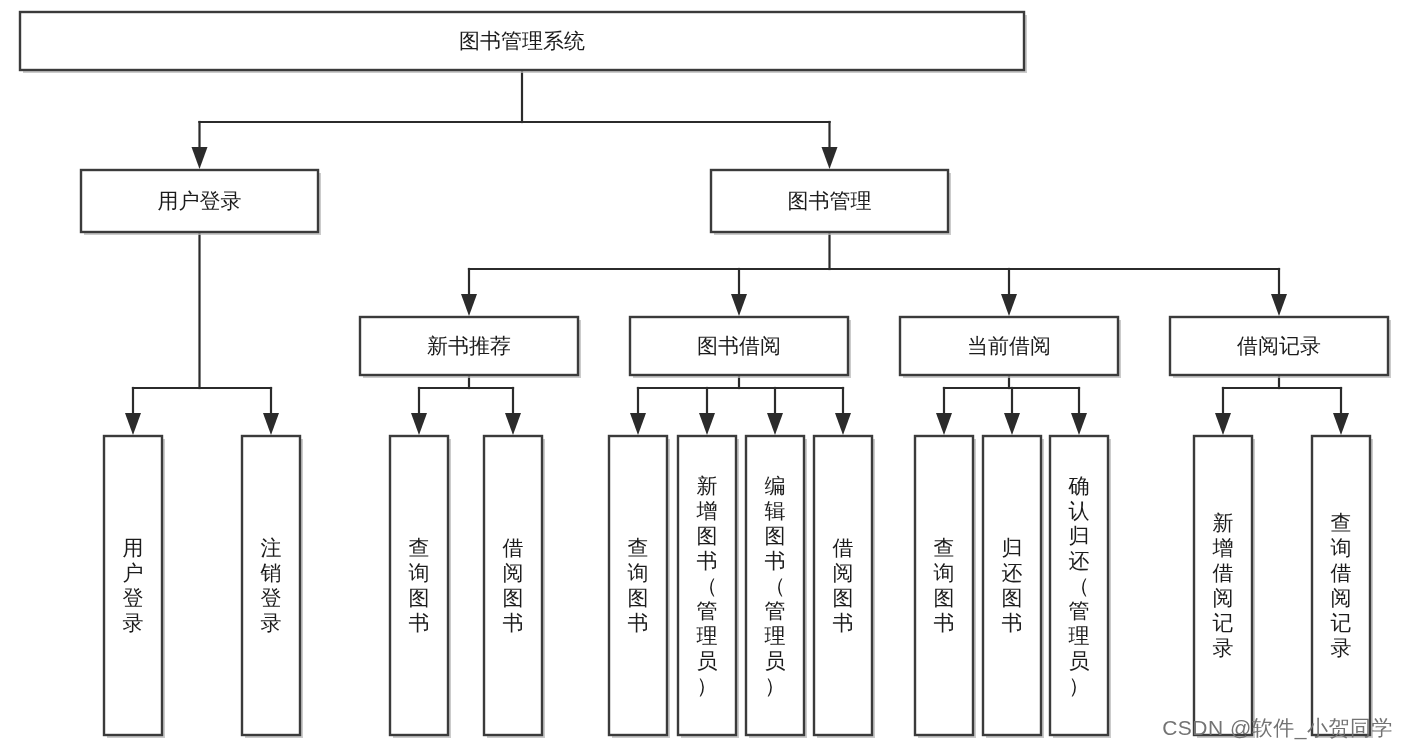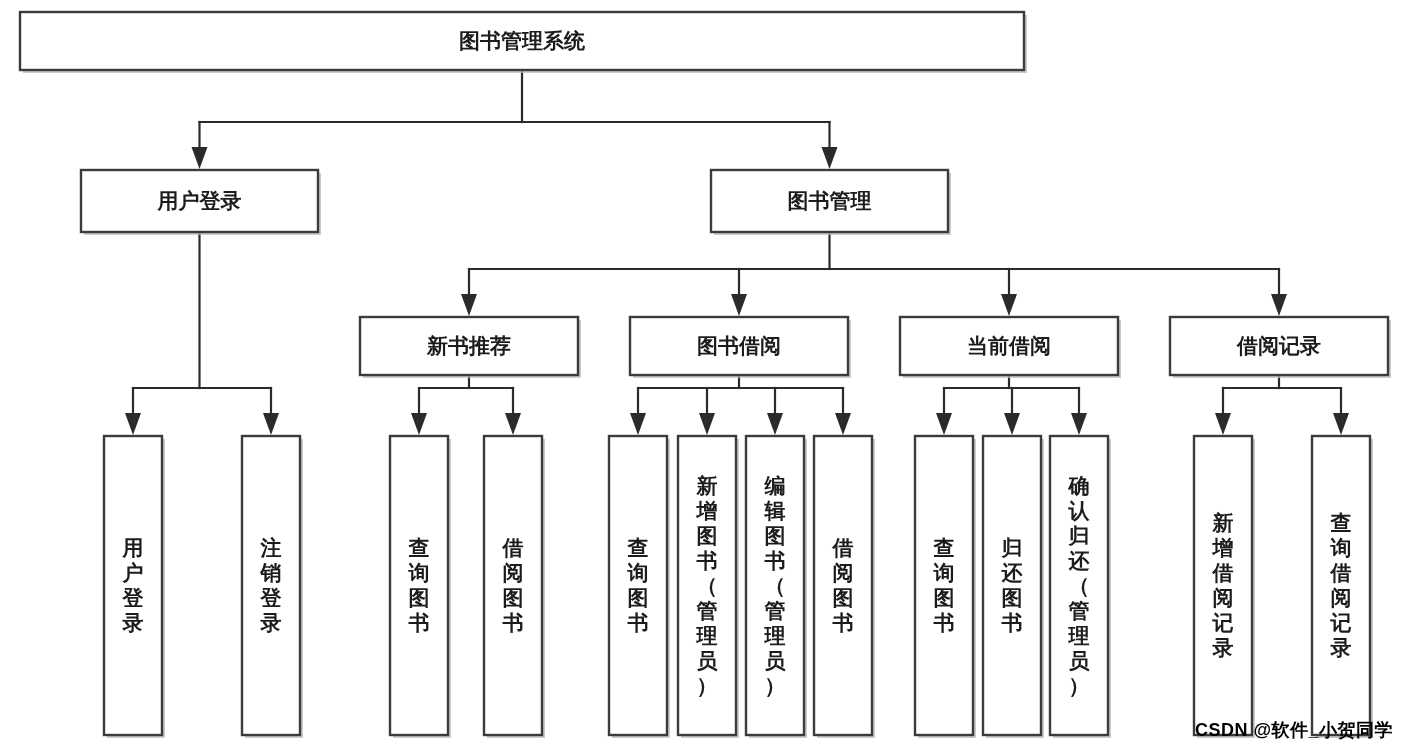--- a/index.html
+++ b/index.html
@@ -13,21 +13,20 @@
     font-family: "Liberation Sans", "DejaVu Sans", sans-serif;
     overflow: hidden;
     position: relative;
   }
   #diagram-root {
     position: absolute;
     left: 0;
     top: 0;
     width: 1405px;
     height: 747px;
-    font-weight: bold;
   }
   svg.diagram {
     display: block;
     width: 1405px;
     height: 747px;
   }
   .node-box {
     fill: #ffffff;
     stroke: #3b3b3b;
     stroke-width: 2.4;
@@ -60,22 +59,22 @@
     font-size: 21px;
     fill: #1c1c1c;
     text-anchor: middle;
     white-space: pre;
   }
   .watermark {
     position: absolute;
     right: 12px;
     bottom: 5px;
     font-family: "Liberation Sans", "DejaVu Sans", sans-serif;
-    font-size: 18px;
-    color: #000000;
+    font-size: 21px;
+    color: #737373;
     letter-spacing: 0.5px;
     user-select: none;
     pointer-events: none;
   }
 </style>
 </head>
 <body>
 
 <div id="diagram-root">
   <svg class="diagram" viewBox="0 0 1405 747" xmlns="http://www.w3.org/2000/svg">

